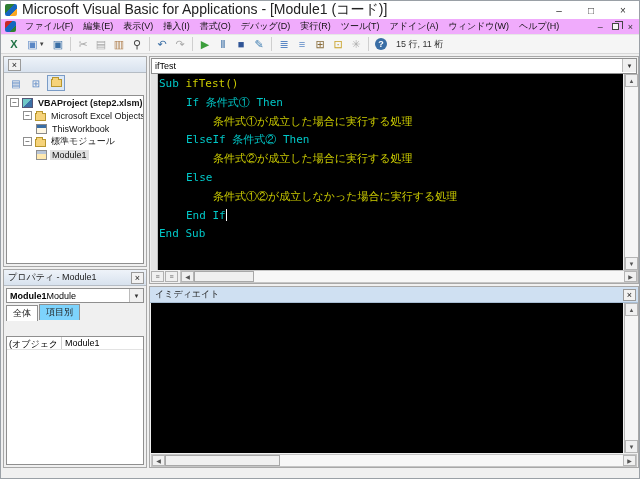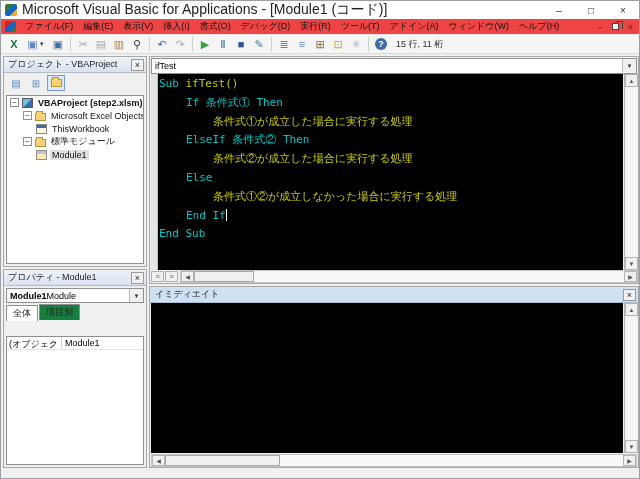--- a/index.html
+++ b/index.html
@@ -7,21 +7,21 @@
   .window { position:relative; width:640px; height:479px; background:#f0f0f0; border:1px solid #9aa0a6; overflow:hidden; }
 
   
   .titlebar { position:absolute; left:0; top:0; right:0; height:18px; background:#ffffff; display:flex; align-items:center; padding-left:4px; }
   .app-icon { width:12px; height:12px; margin-right:5px; background:linear-gradient(135deg,#2e7d32 0 40%,#1565c0 40% 70%,#f9a825 70%); border-radius:2px; }
   .title-text { font-size:14px; color:#222; white-space:nowrap; }
   .win-controls { margin-left:auto; display:flex; height:18px; }
   .win-btn { width:32px; height:18px; display:flex; align-items:center; justify-content:center; font-size:10px; color:#333; }
 
   
-  .menubar { position:absolute; left:0; top:18px; right:0; height:16px; background:#ef4444; display:flex; align-items:center; padding-left:3px; border-bottom:1px solid #e6e6e6; }
+  .menubar { position:absolute; left:0; top:18px; right:0; height:16px; background:#f0abfc; display:flex; align-items:center; padding-left:3px; border-bottom:1px solid #e6e6e6; }
   .menu-appicon { width:11px; height:11px; margin:0 4px 0 1px; background:linear-gradient(135deg,#c62828 0 35%,#1565c0 35% 70%,#2e7d32 70%); border-radius:2px; }
   .menu-item { font-size:9px; color:#111; padding:2px 5px; white-space:nowrap; }
   .mdi-controls { margin-left:auto; display:flex; align-items:center; padding-right:6px; gap:9px; }
   .mdi-btn { font-size:9px; color:#333; line-height:10px; }
   .mdi-restore { width:7px; height:7px; border:1px solid #444; position:relative; background:#f5f5f5; }
   .mdi-restore::before { content:""; position:absolute; left:2px; top:-3px; width:7px; height:7px; border:1px solid #444; border-bottom:none; border-left:none; }
 
   
   .toolbar { position:absolute; left:0; top:34px; right:0; height:19px; background:#f5f5f5; border-bottom:1px solid #d9d9d9; display:flex; align-items:center; padding-left:4px; }
   .tb-btn { width:18px; height:17px; display:flex; align-items:center; justify-content:center; font-size:11px; line-height:17px; }
@@ -59,21 +59,21 @@
   .mi-book::before { content:""; position:absolute; left:0; right:0; top:0; height:3px; background:#3a6ea5; }
   .mi-module { background:#ffe9b0; border:1px solid #8f8f8f; }
   .mi-module::before { content:""; position:absolute; left:0; right:0; top:0; height:3px; background:#b9c6d8; }
 
   
   #properties-panel { left:2px; top:268px; width:144px; height:199px; }
   .prop-combo { margin:2px; height:15px; background:#fff; border:1px solid #8f8f8f; display:flex; align-items:center; font-size:9px; padding-left:3px; }
   .prop-combo .bold { font-weight:bold; }
   .combo-arrow { margin-left:auto; width:14px; height:13px; background:#f0f0f0; border-left:1px solid #bbb; font-size:6px; display:flex; align-items:center; justify-content:center; color:#333; }
   .prop-tabs { display:flex; height:15px; padding-left:2px; align-items:flex-end; font-size:9px; }
-  .prop-tab { padding:1px 6px; border:1px solid #8f8f8f; border-bottom:none; background:#15803d; margin-right:1px; color:#222; }
+  .prop-tab { padding:1px 6px; border:1px solid #8f8f8f; border-bottom:none; background:#7dd3fc; margin-right:1px; color:#222; }
   .prop-tab.active { background:#ffffff; position:relative; top:1px; }
   .prop-grid { position:absolute; left:2px; right:2px; top:66px; bottom:2px; background:#fff; border:1px solid #8f8f8f; font-size:9px; }
   .prop-row { display:flex; height:13px; border-bottom:1px solid #e3e3e3; }
   .prop-name { width:55px; border-right:1px solid #d0d0d0; padding:1px 2px; white-space:nowrap; overflow:hidden; }
   .prop-value { flex:1; padding:1px 3px; white-space:nowrap; }
 
   
   #code-window { left:148px; top:55px; width:490px; height:228px; border:1px solid #a8a8a8; background:#f0f0f0; }
   .combo-row { height:17px; display:flex; gap:4px; padding:0 1px; align-items:center; }
   .code-combo { height:16px; background:#fff; border:1px solid #8f8f8f; display:flex; align-items:center; font-size:9px; padding-left:3px; }
@@ -201,21 +201,20 @@
         <div class="tb-sep"></div>
         <div class="tb-btn">
           <div class="tb-help">?</div>
         </div>
       </div>
     <div class="tb-pos">15 行, 11 桁</div>
   </div>
 
   <div class="pane" id="project-panel">
     <div class="pane-header">
-      <div class="pane-title">プロジェクト - VBAProject</div>
       <div class="pane-close">×</div>
     </div>
     <div class="proj-toolbar" id="project-toolbar">
         <div class="proj-tb-btn">▤</div>
         <div class="proj-tb-btn">⊞</div>
         <div class="proj-tb-btn pressed">
           <div class="mini-icon mi-folder" style="margin: 0px;"></div>
         </div>
       </div>
     <div class="tree-box" id="project-tree">

